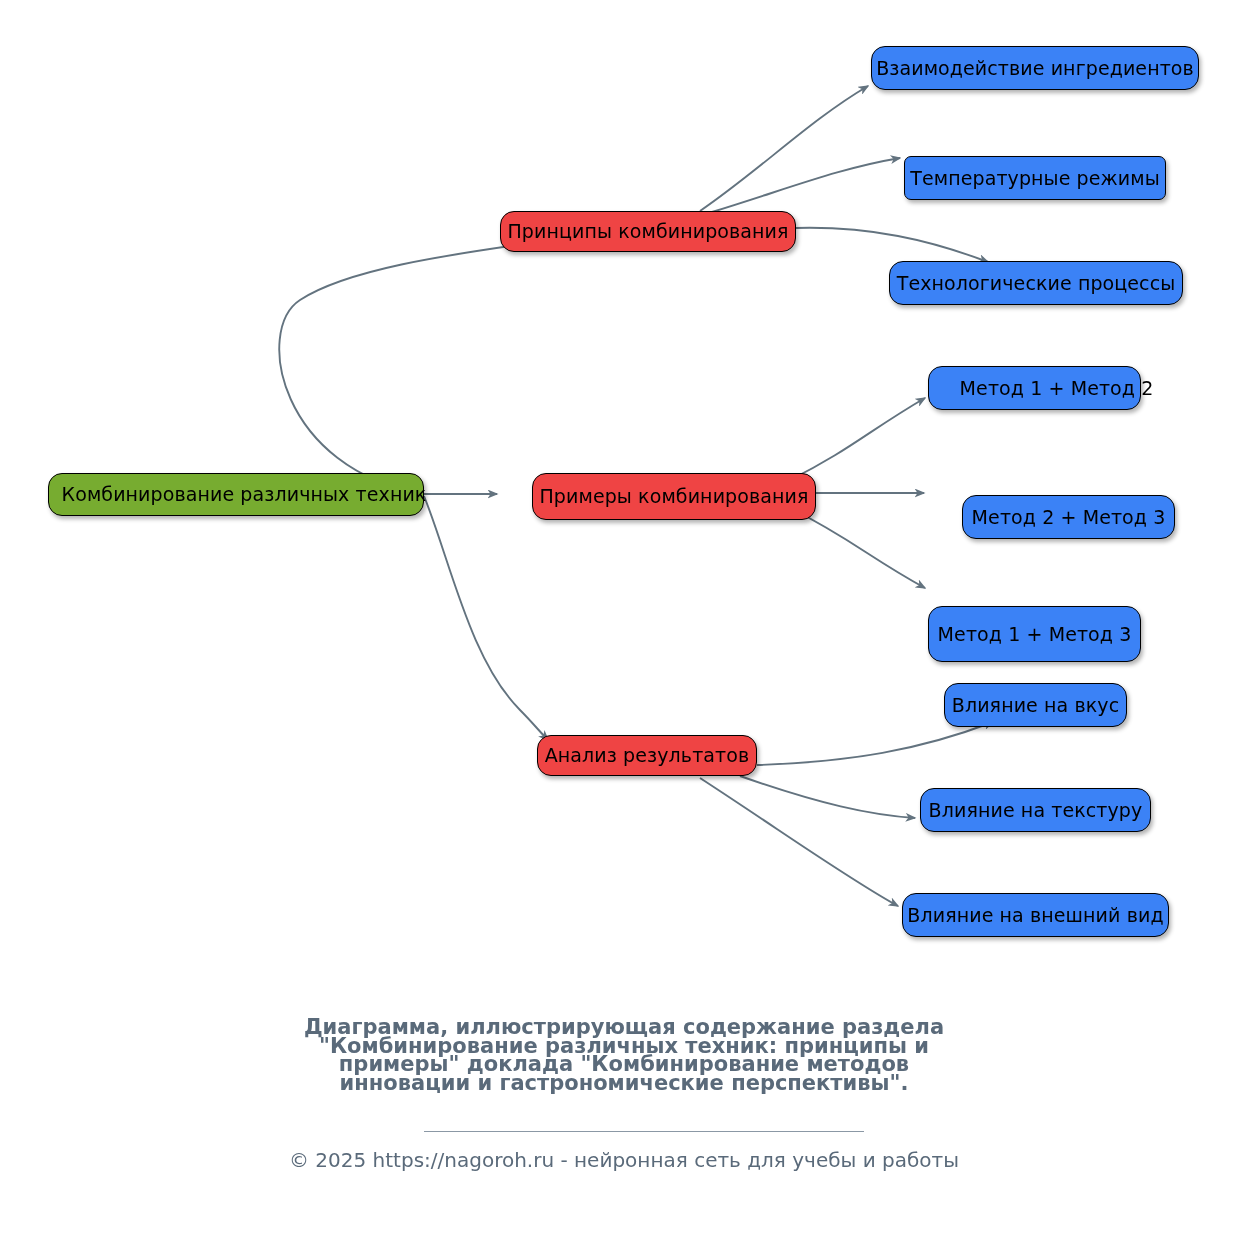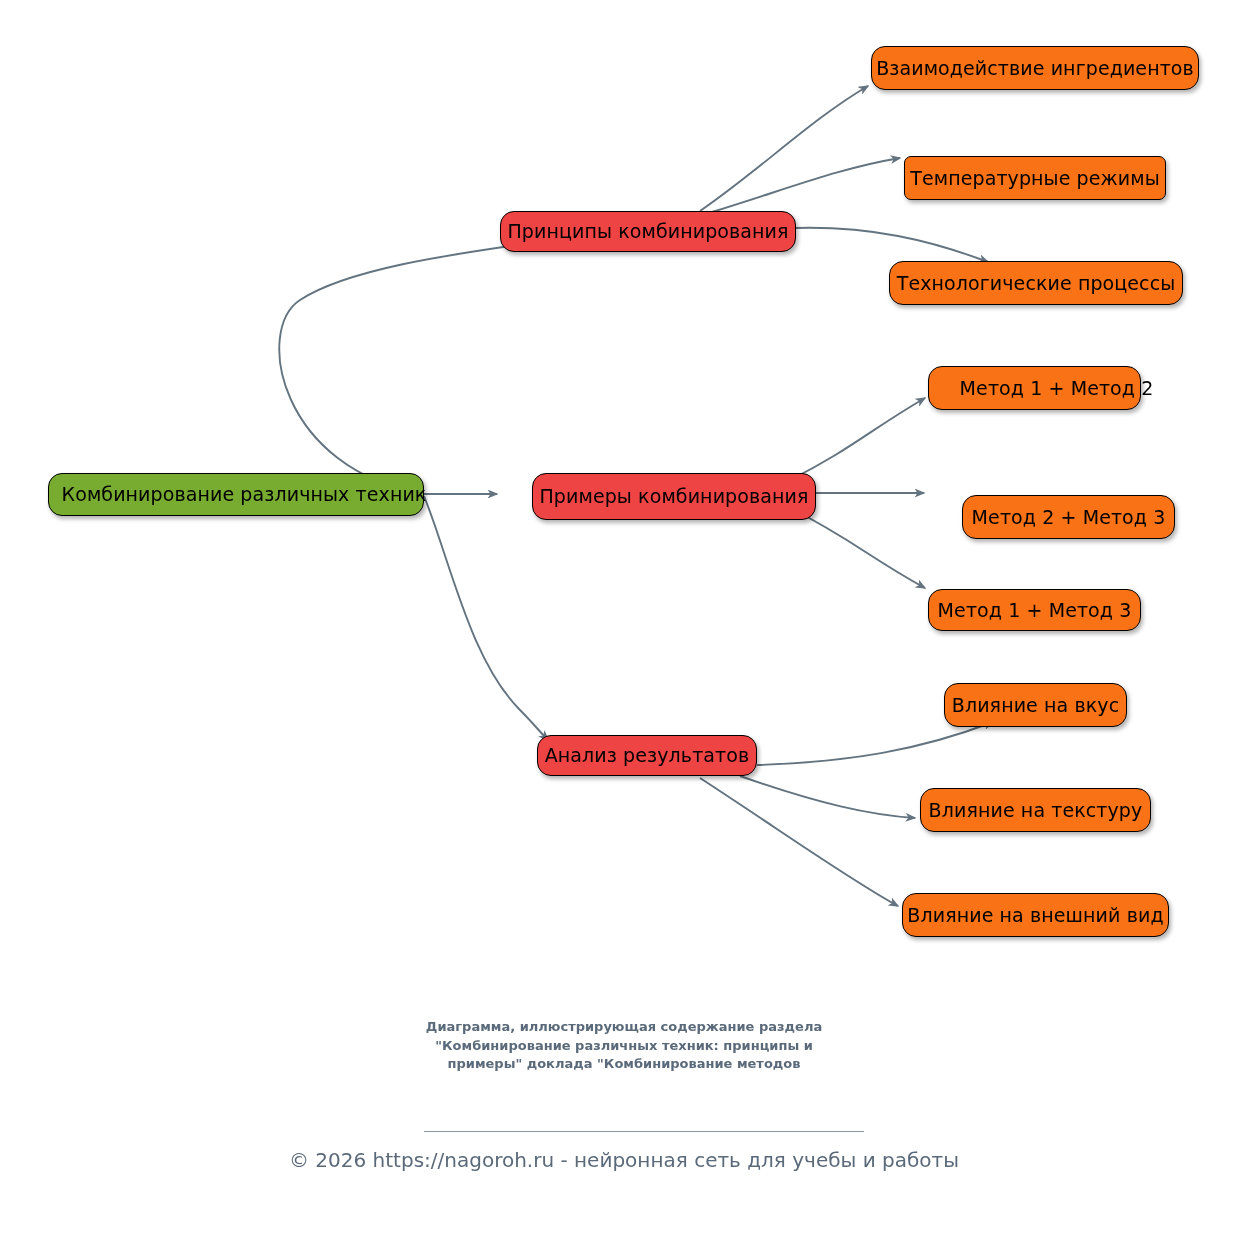--- a/index.html
+++ b/index.html
@@ -49,36 +49,36 @@
     border: 1.6px solid #000000;
     padding-left: 16px;
   }
 
   .node-branch {
     background: #ef4444;
     border: 1.6px solid #000000;
   }
 
   .node-leaf {
-    background: #f97316;
+    background: #3b82f6;
     border: 1.6px solid #000000;
   }
 
   .node-label {
     display: block;
     line-height: 1;
   }
 
   #caption {
     position: absolute;
     left: 0;
     top: 1018px;
     width: 1248px;
     text-align: center;
-    font-size: 13px;
+    font-size: 21px;
     font-weight: bold;
     line-height: 18.6px;
     color: #5a6a7a;
     font-family: "DejaVu Sans", sans-serif;
   }
 
   #divider {
     position: absolute;
     left: 424px;
     top: 1131px;
@@ -143,21 +143,21 @@
       </div>
       <div class="node node-branch" style="left: 532px; top: 473px; width: 284px; height: 47px;">
         <span class="node-label">Примеры комбинирования</span>
       </div>
       <div class="node node-leaf" style="left: 928px; top: 366px; width: 213px; height: 44px; padding-left: 44px;">
         <span class="node-label">Метод 1 + Метод 2</span>
       </div>
       <div class="node node-leaf" style="left: 962px; top: 471px; width: 213px; height: 44px; margin-top: 24px;">
         <span class="node-label">Метод 2 + Метод 3</span>
       </div>
-      <div class="node node-leaf" style="left: 928px; top: 589px; width: 213px; height: 42px;">
+      <div class="node node-leaf" style="left: 928px; top: 606px; width: 213px; height: 56px;">
         <span class="node-label">Метод 1 + Метод 3</span>
       </div>
       <div class="node node-branch" style="left: 537px; top: 735px; width: 220px; height: 41px;">
         <span class="node-label">Анализ результатов</span>
       </div>
       <div class="node node-leaf" style="left: 944px; top: 683px; width: 183px; height: 44px;">
         <span class="node-label">Влияние на вкус</span>
       </div>
       <div class="node node-leaf" style="left: 920px; top: 788px; width: 231px; height: 44px;">
         <span class="node-label">Влияние на текстуру</span>
@@ -166,15 +166,16 @@
         <span class="node-label">Влияние на внешний вид</span>
       </div>
     </div>
 
 </div>
 
 <div id="caption">
     <div>Диаграмма, иллюстрирующая содержание раздела</div>
     <div>"Комбинирование различных техник: принципы и</div>
     <div>примеры" доклада "Комбинирование методов</div>
+    <div>инновации и гастрономические перспективы".</div>
   </div>
 <div id="divider"></div>
-<div id="footer">© 2026 https://nagoroh.ru - нейронная сеть для учебы и работы</div>
+<div id="footer">© 2025 https://nagoroh.ru - нейронная сеть для учебы и работы</div>
 
 </body></html>

